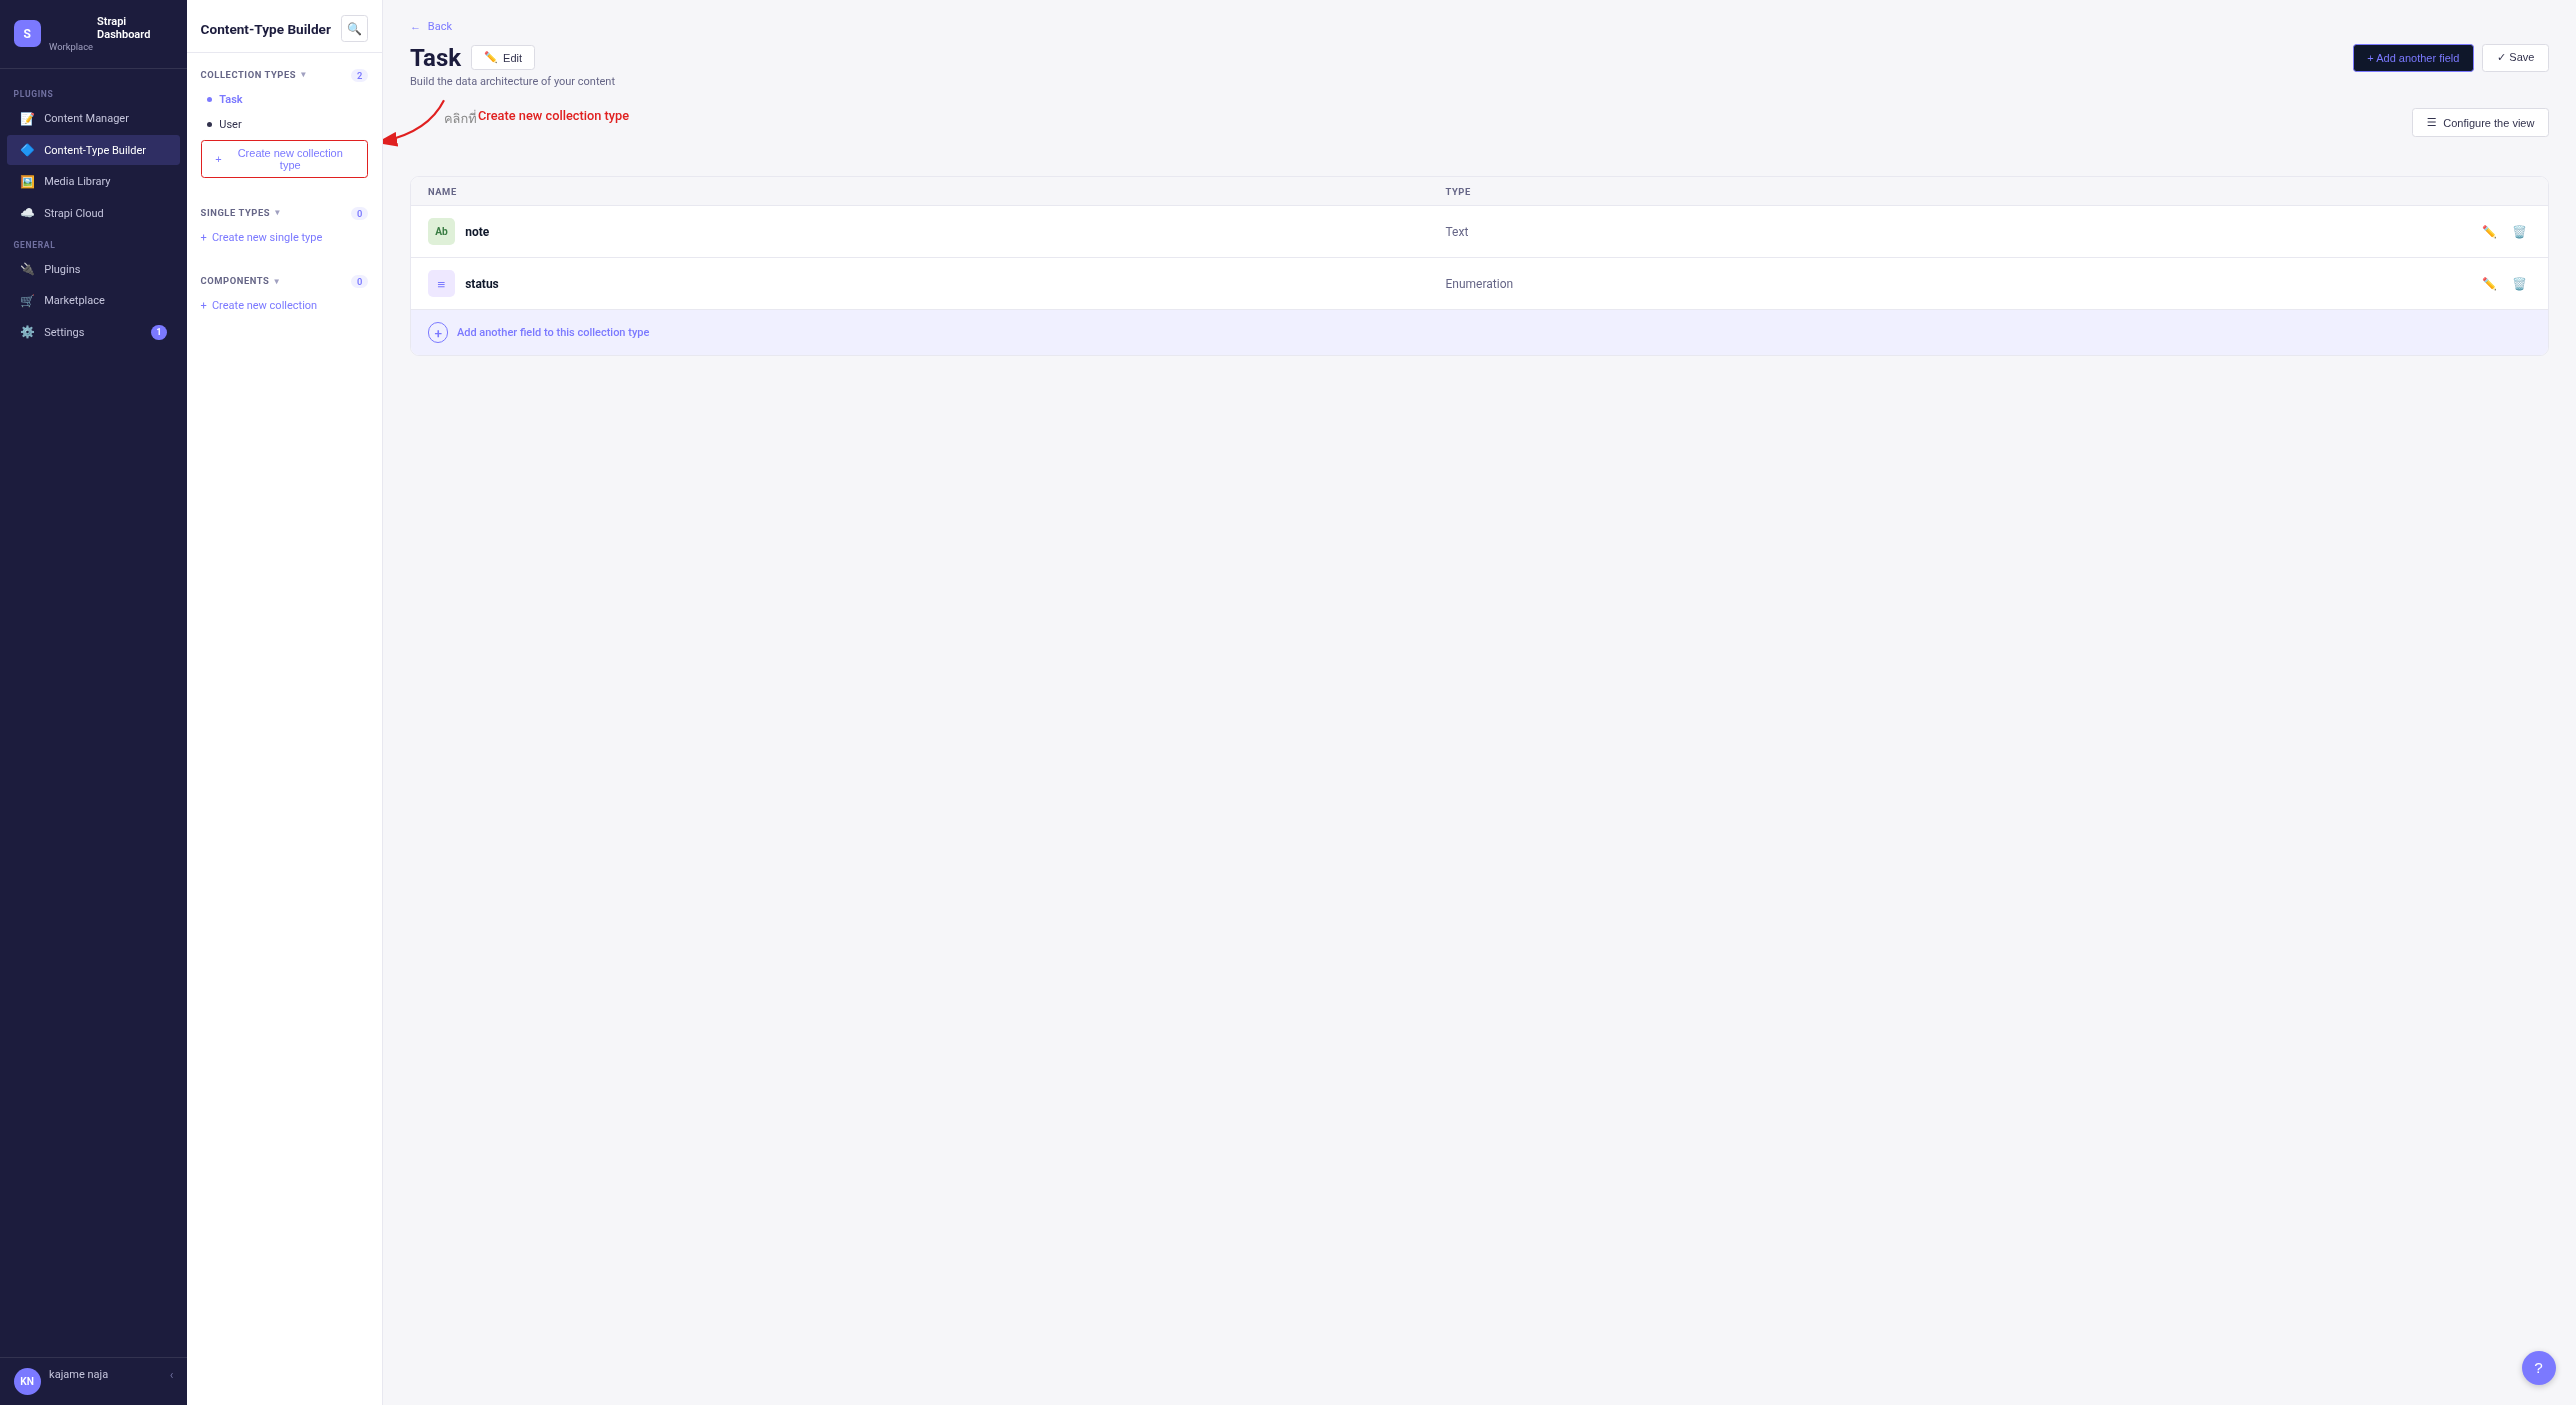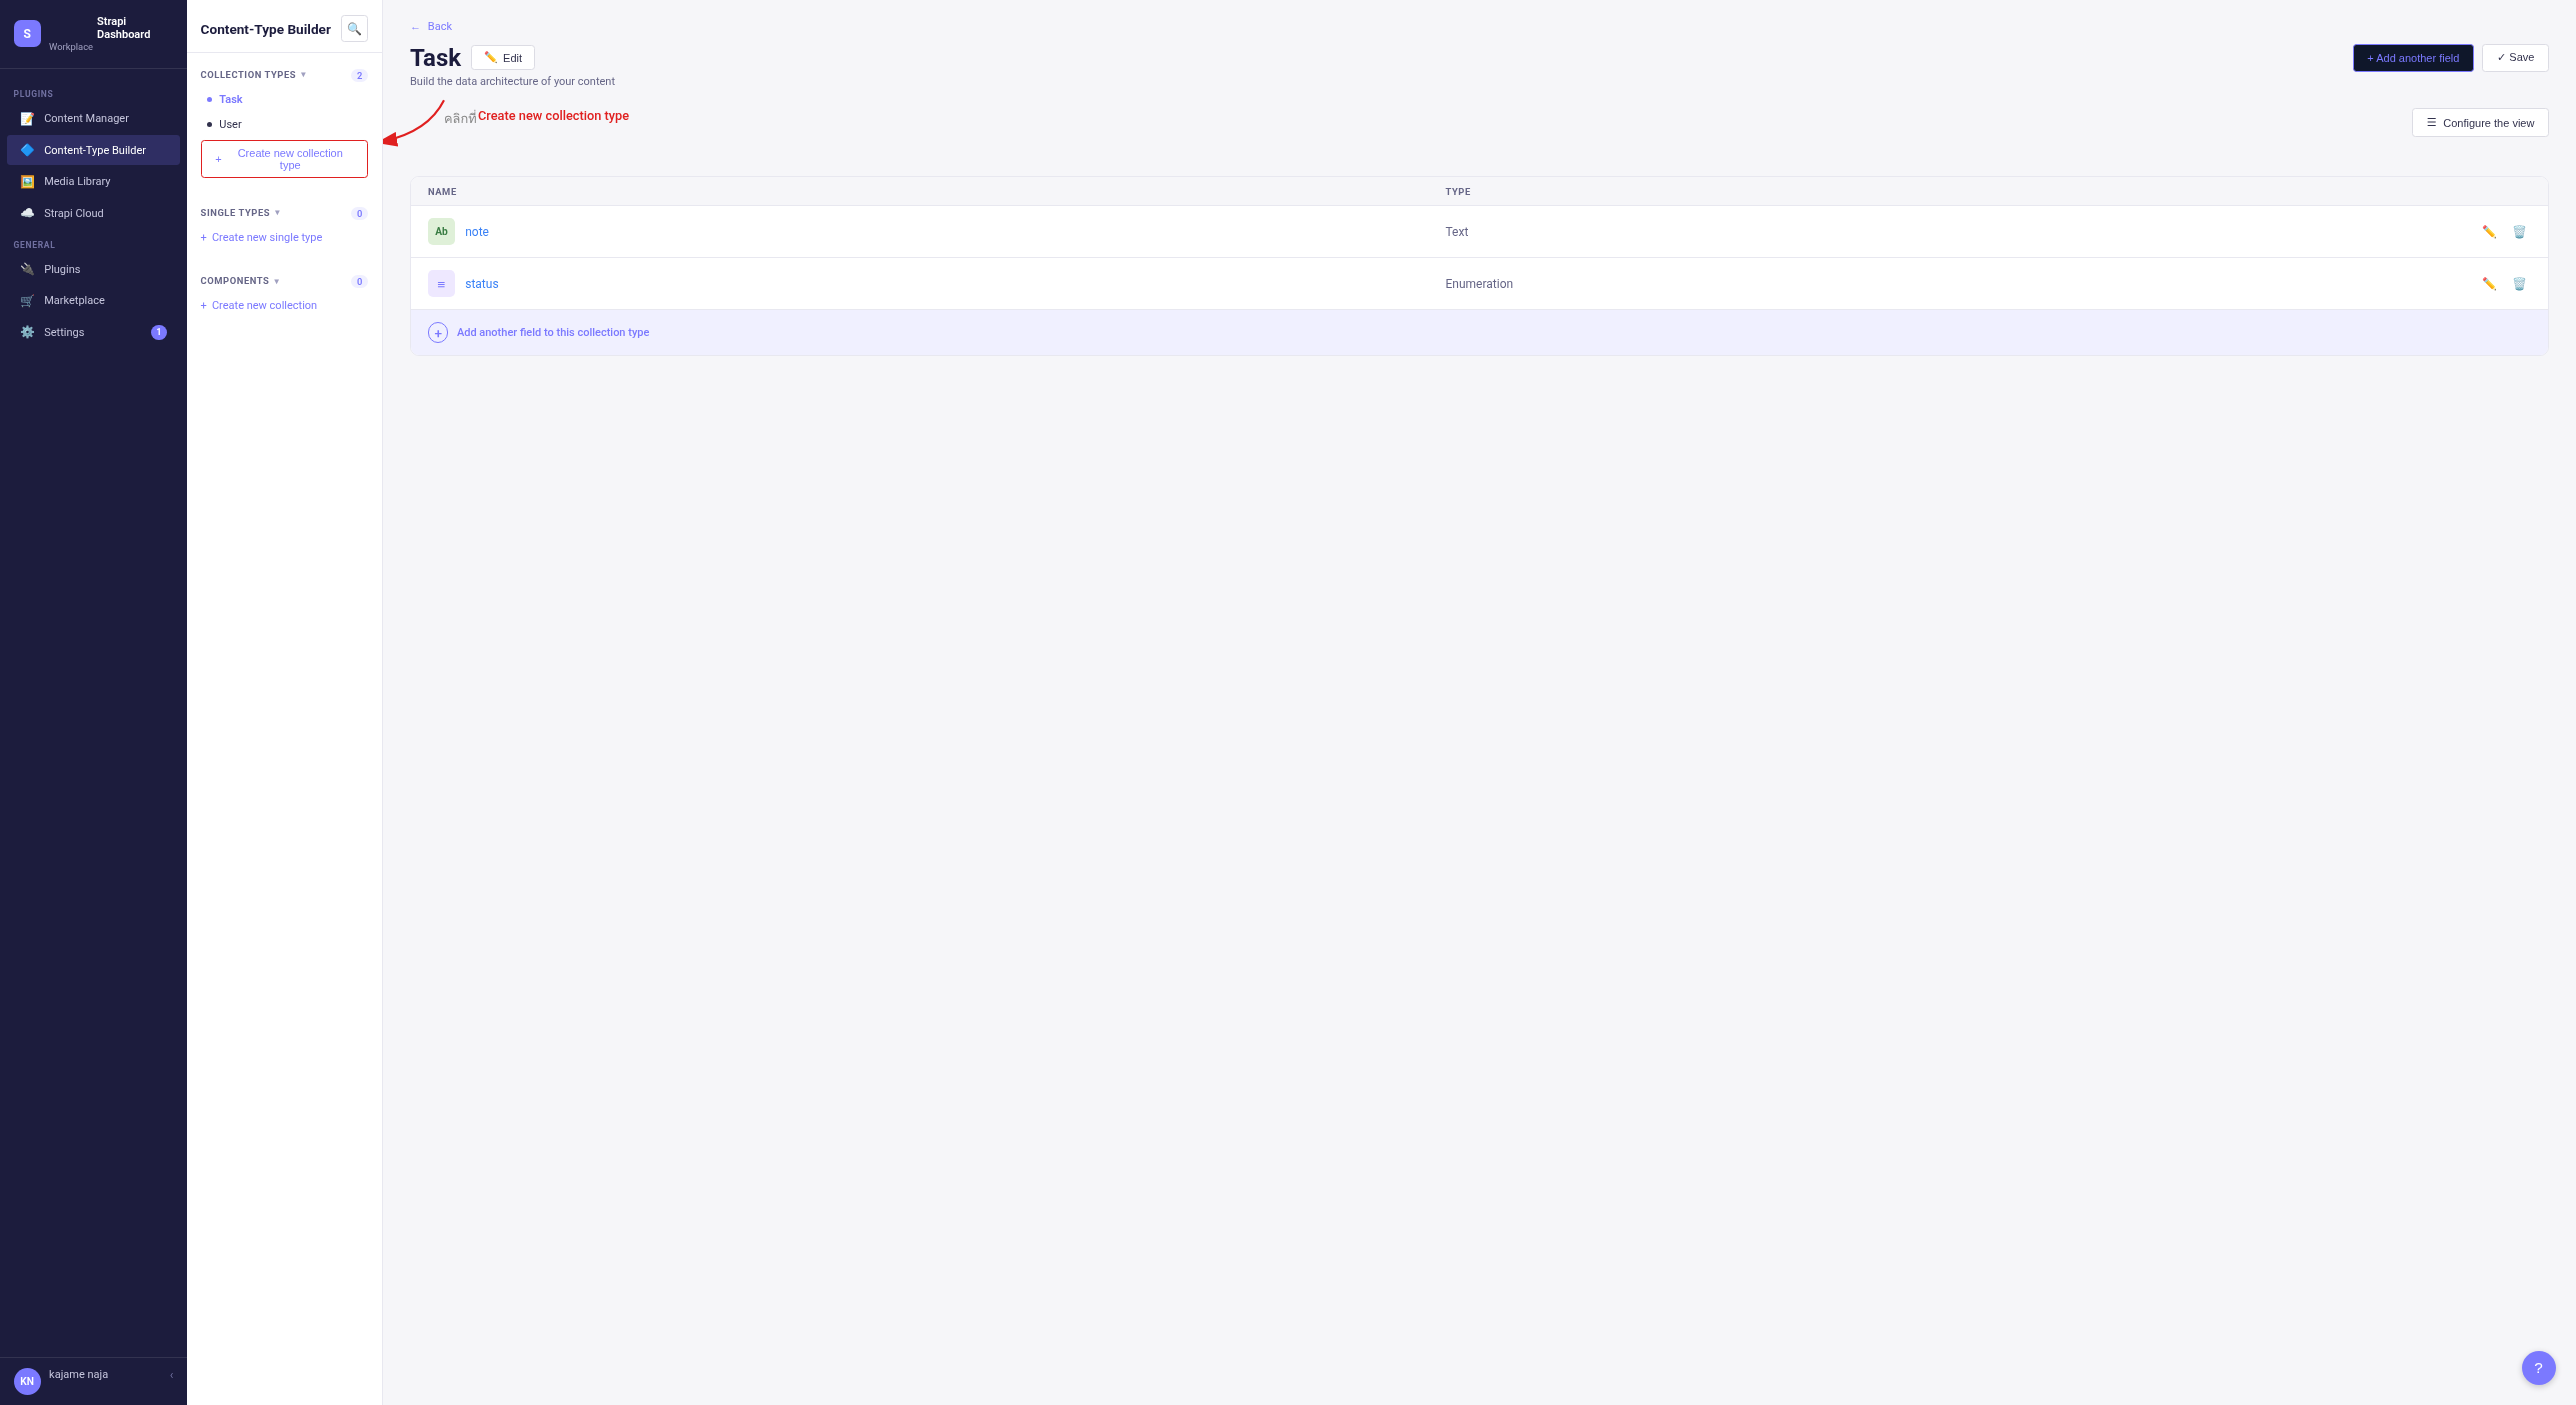--- a/index.html
+++ b/index.html
@@ -329,21 +329,21 @@
       font-weight: 700;
     }
     .field-icon.text-type {
       background: #dff0d8;
       color: #3a7d44;
     }
     .field-icon.enum-type {
       background: #eee8ff;
       color: #7b79ff;
     }
-    .field-name { font-size: 12px; font-weight: 400; color: #3b82f6; }
+    .field-name { font-size: 12px; font-weight: 700; color: #0f172a; }
     .field-type { font-size: 12px; color: #666687; }
     .field-actions {
       display: flex;
       align-items: center;
       gap: 8.5px;
       justify-content: flex-end;
     }
     .field-action-btn {
       background: none;
       border: none;

